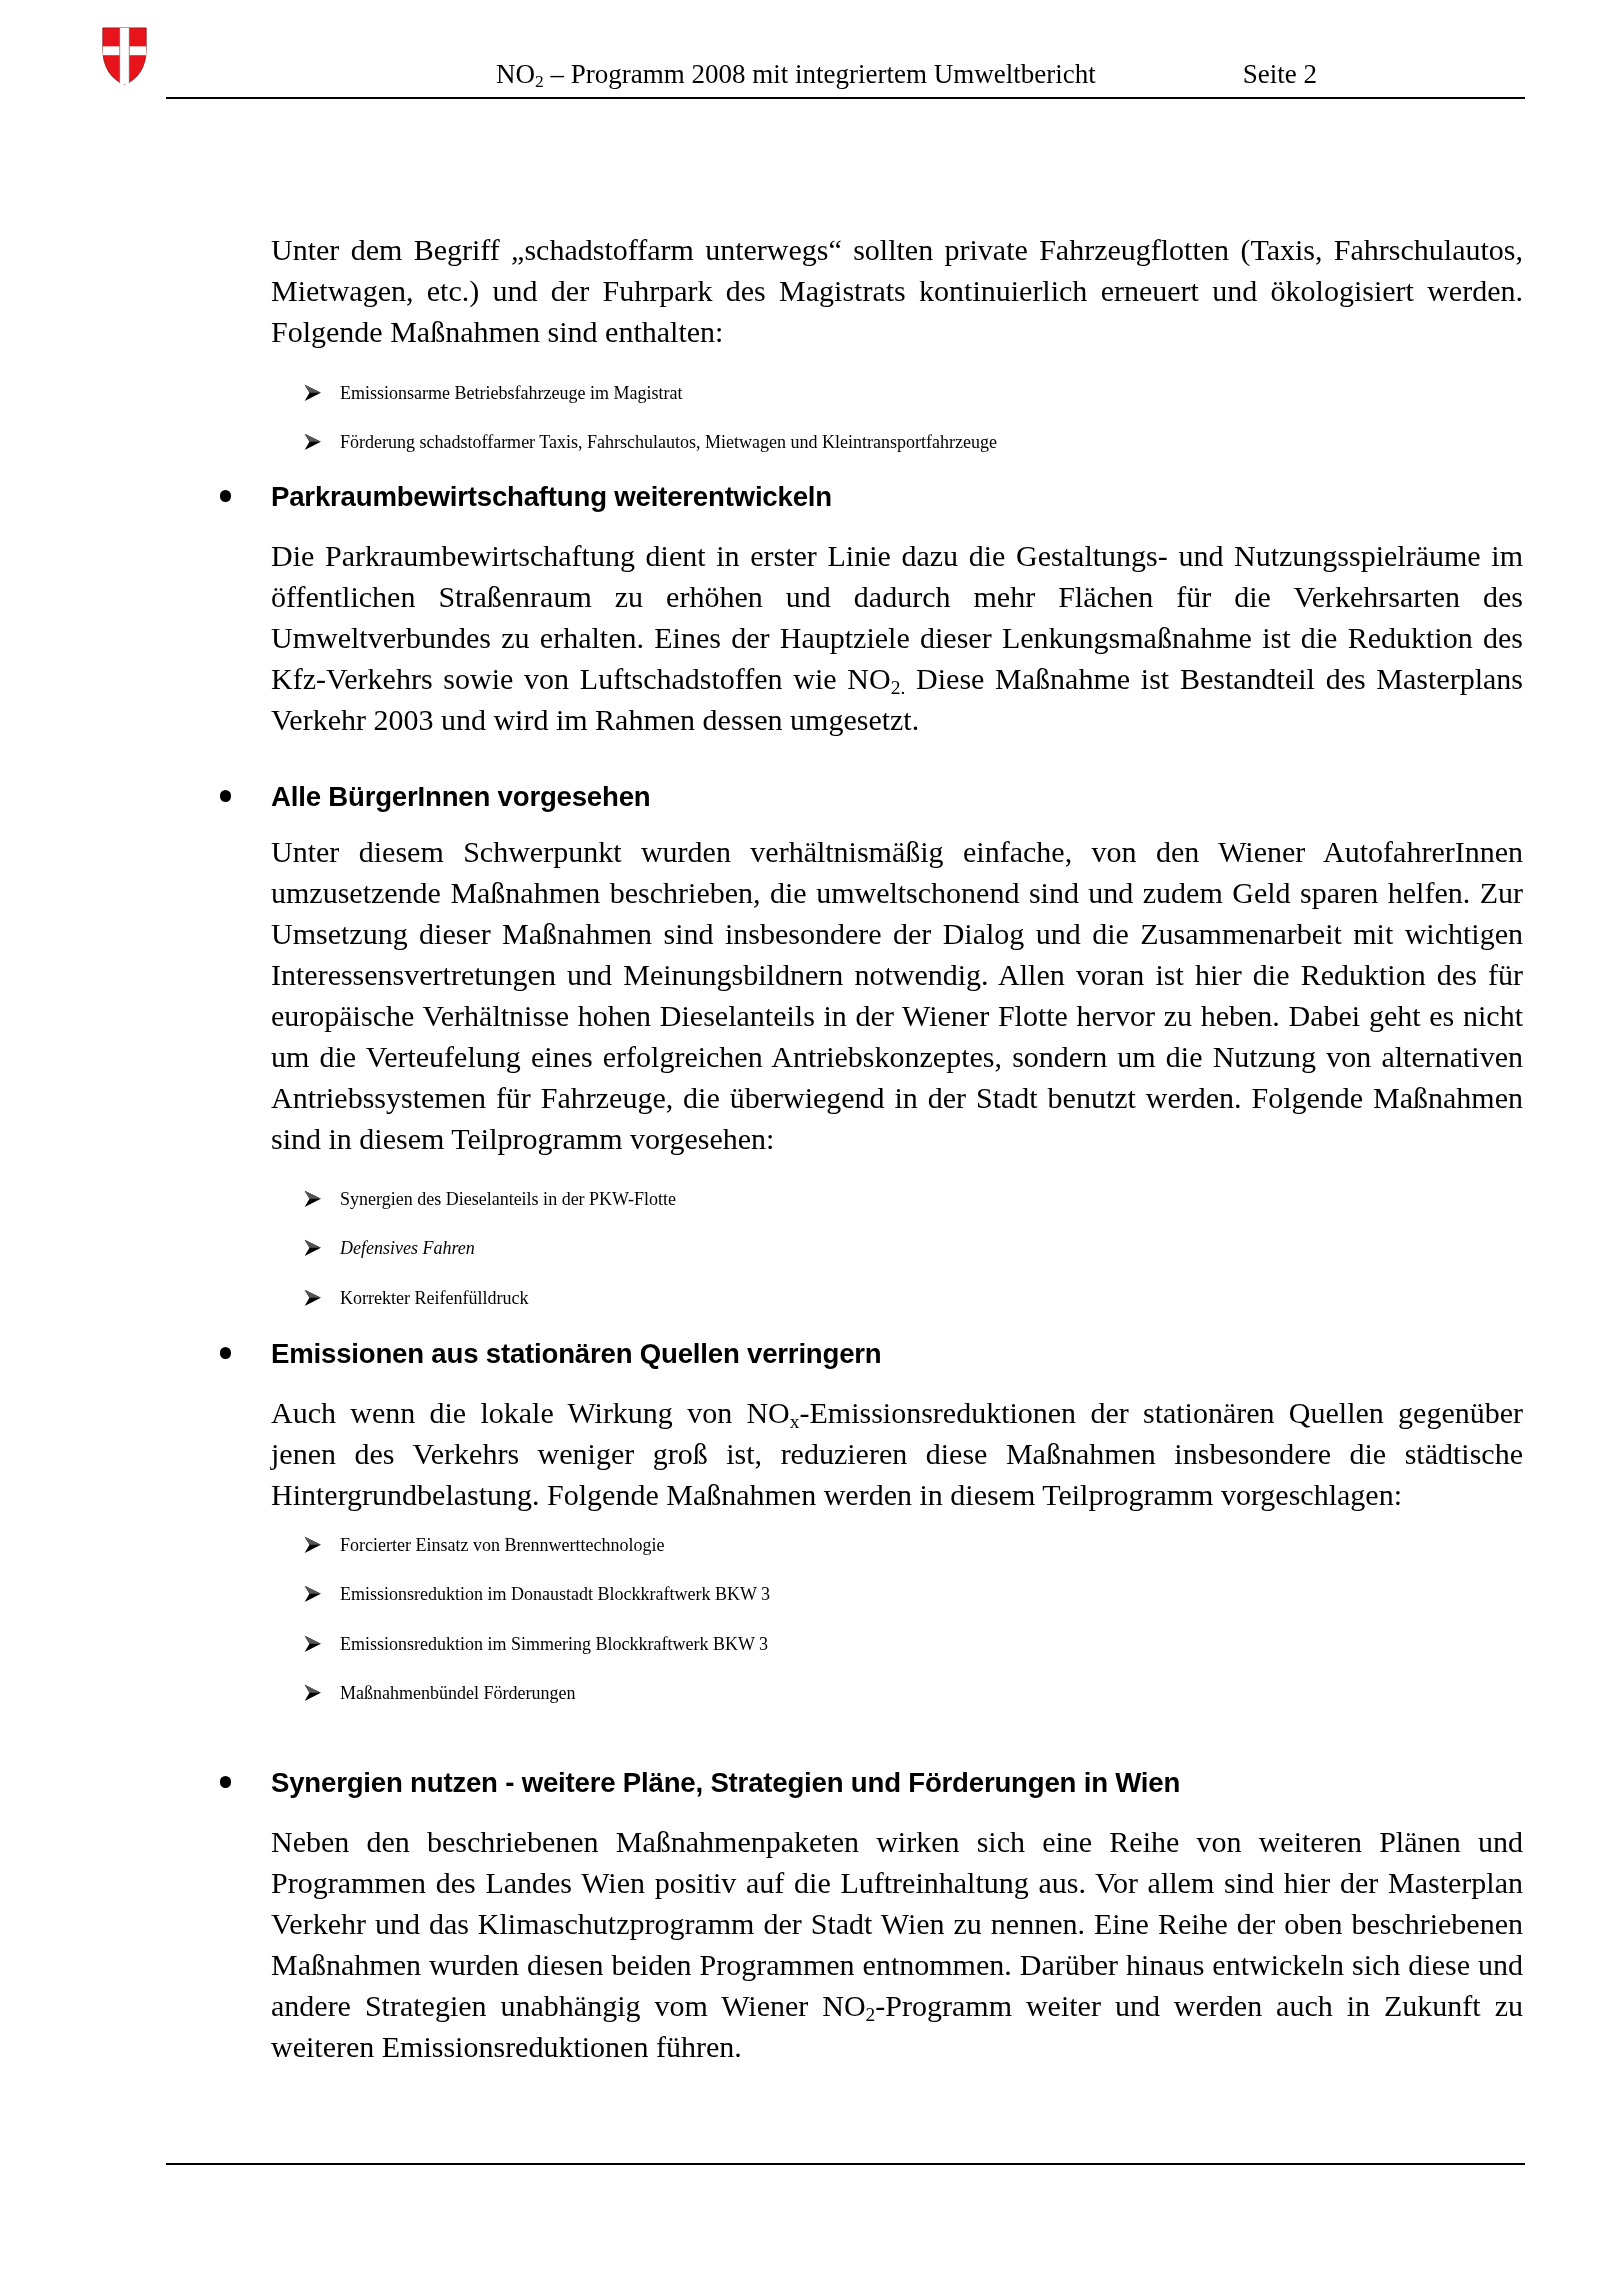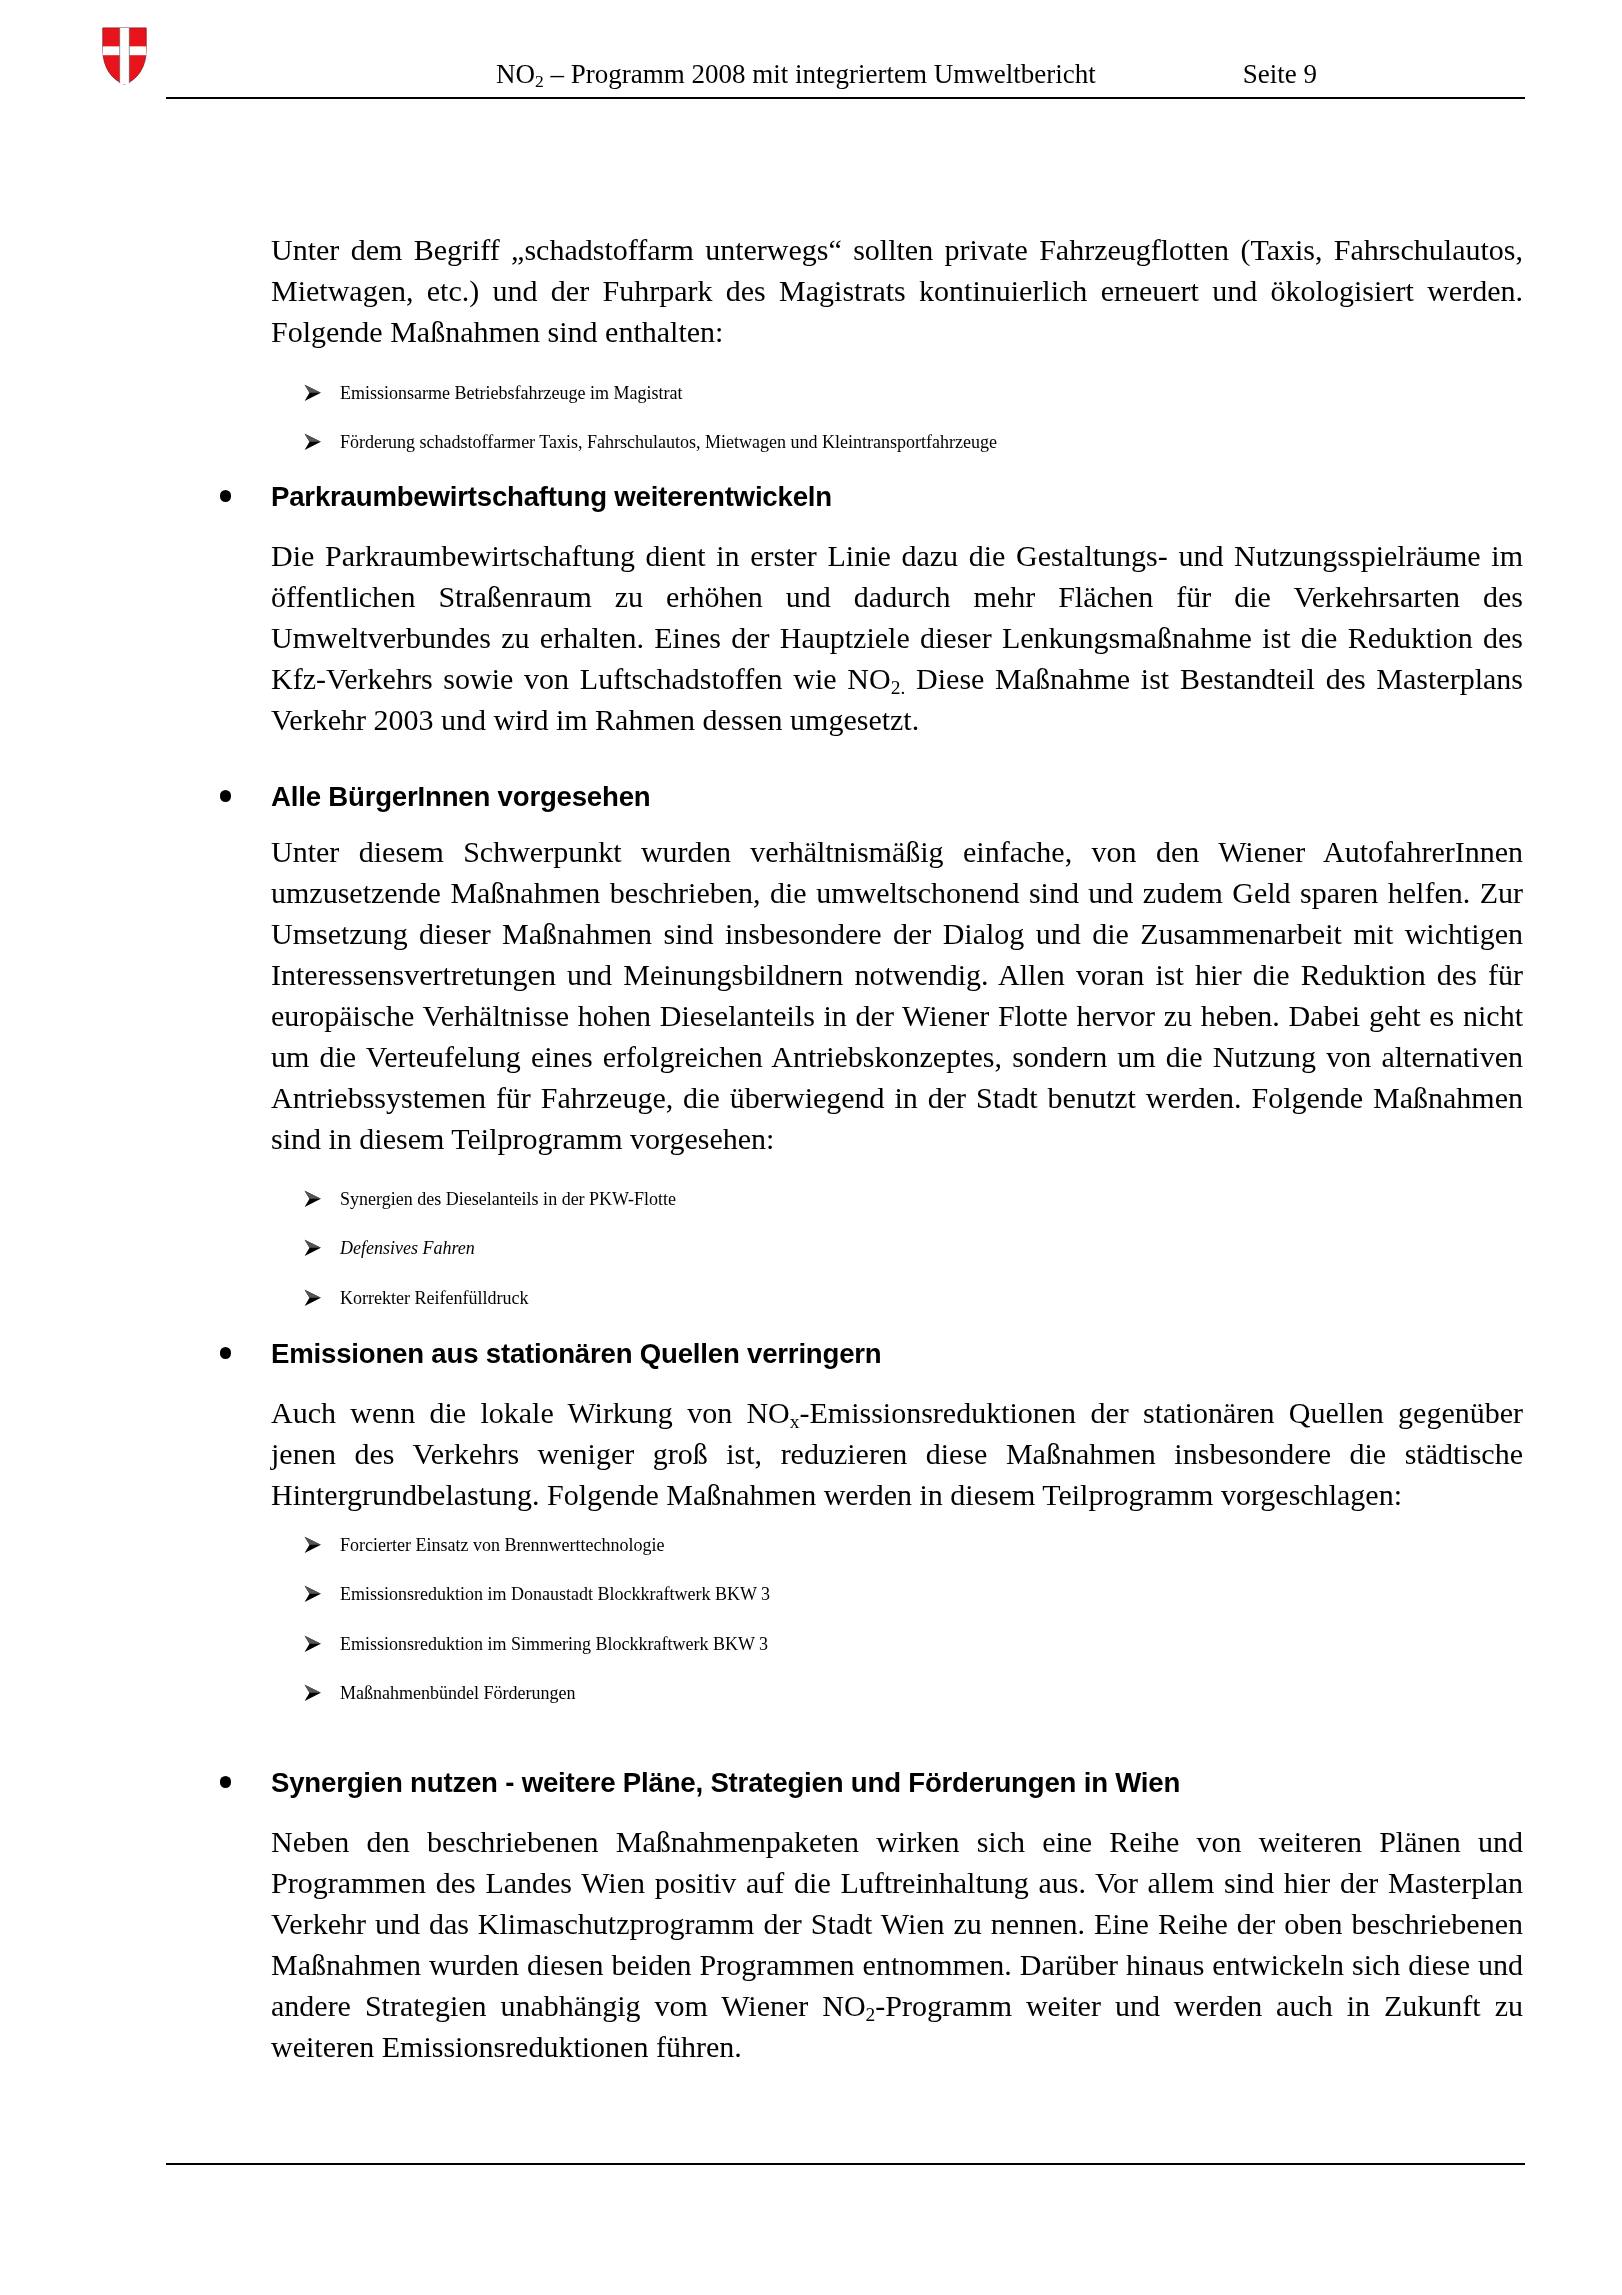--- a/index.html
+++ b/index.html
@@ -33,21 +33,21 @@
 
   <svg class="shield" viewBox="0 0 56 72">
     <path d="M1 1 H55 V28 C55 50 44 66 28 71 C12 66 1 50 1 28 Z" fill="#e8141c" stroke="#8a1a1a" stroke-width="1"></path>
     <rect x="22" y="1" width="12" height="70" fill="#ffffff"></rect>
     <rect x="1" y="24" width="54" height="11" fill="#ffffff"></rect>
     <line x1="22" y1="1" x2="22" y2="70" stroke="#555" stroke-width="0.8"></line>
     <line x1="34" y1="1" x2="34" y2="70" stroke="#555" stroke-width="0.8"></line>
   </svg>
 
   <div class="header-title"><span>NO</span><sub>2</sub><span> – Programm 2008 mit integriertem Umweltbericht</span></div>
-  <div class="header-page">Seite 9</div>
+  <div class="header-page">Seite 2</div>
   <div class="header-rule"></div>
 
   <div class="para" style="top:229px;">Unter dem Begriff „schadstoffarm unterwegs“ sollten private Fahrzeugflotten (Taxis, Fahrschulautos, Mietwagen, etc.) und der Fuhrpark des Magistrats kontinuierlich erneuert und ökologisiert werden. Folgende Maßnahmen sind enthalten:</div>
   <div class="arrow-list" style="top:375px;">
     <div class="arrow-item" style="top:0;">
       <svg class="arrow" viewBox="0 0 24 24">
           <path d="M2 2 L22 12 L2 22 L8 12 Z" fill="#000"></path>
           <path d="M2 2 L22 12 L8 12 Z" fill="#555"></path>
         </svg>
       <span class="atext">Emissionsarme Betriebsfahrzeuge im Magistrat</span>

